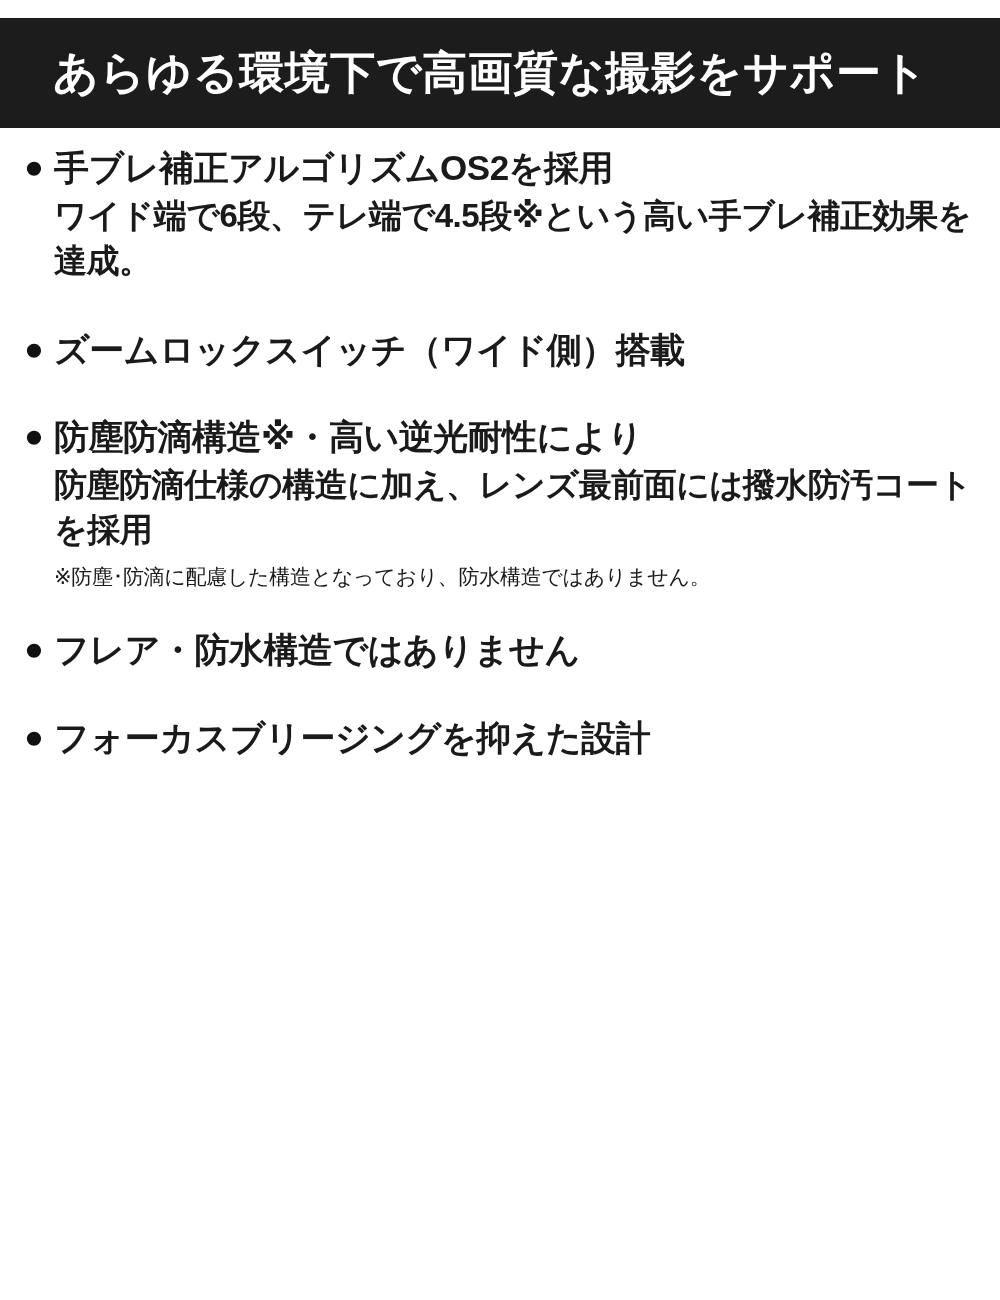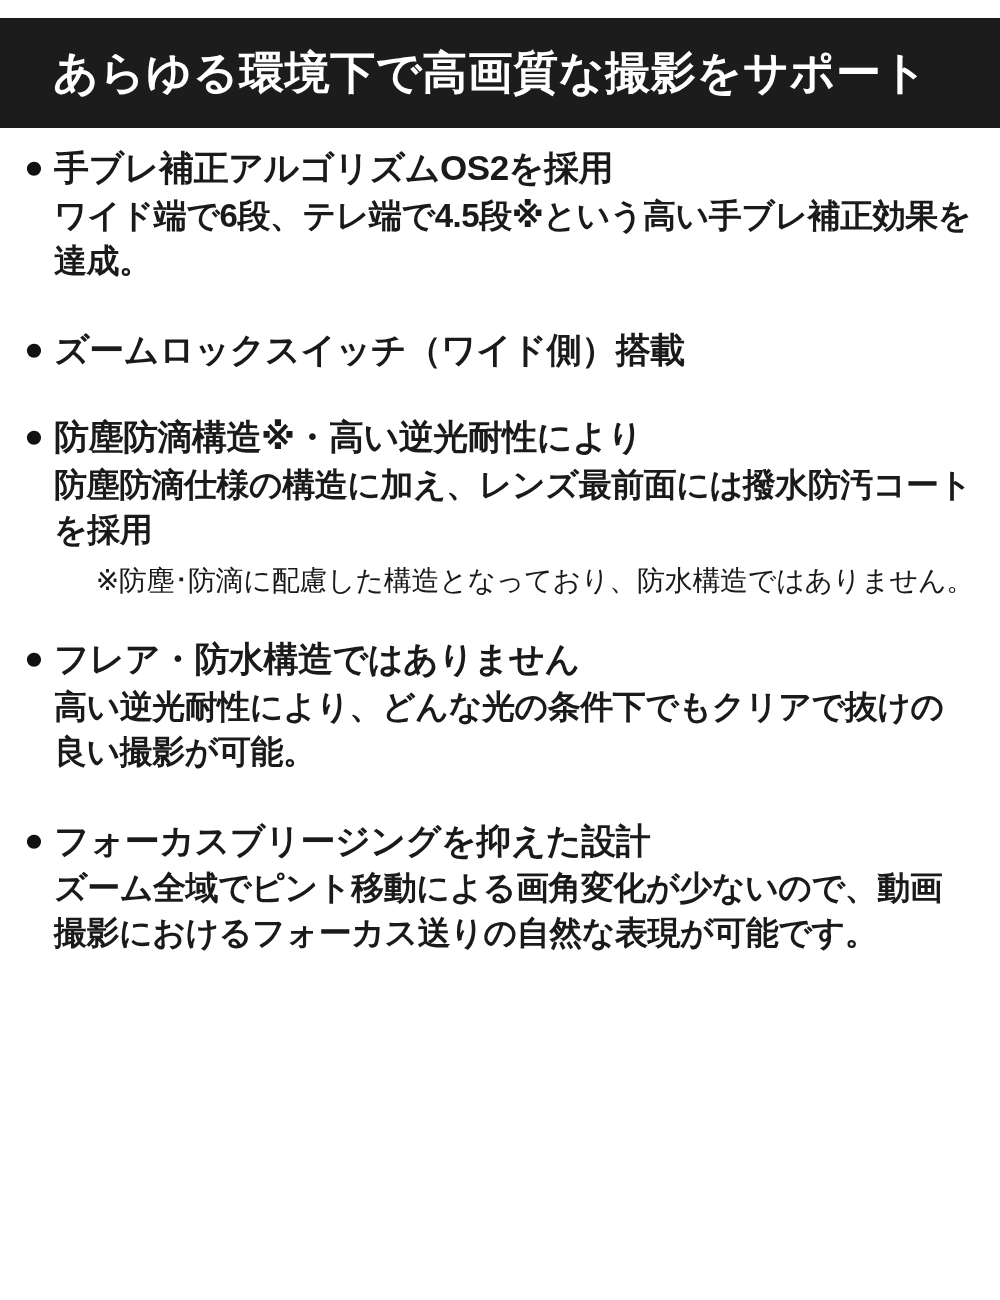--- a/index.html
+++ b/index.html
@@ -79,26 +79,25 @@
     font-size: 33px;
     font-weight: 700;
     line-height: 1.36;
     letter-spacing: -0.5px;
     margin-top: 4px;
     color: #1a1a1a;
   }
   .feature-note {
     margin-left: 30px;
     margin-top: 10px;
-    font-size: 28px;
+    font-size: 21px;
     font-weight: 400;
     line-height: 1.3;
     letter-spacing: -0.3px;
     color: #1a1a1a;
-    text-align: right;
   }
 
   
   .gap-lg { margin-bottom: 44px; }
   .gap-md { margin-bottom: 38px; }
 </style>
 </head>
 <body>
 
 <div class="page">
@@ -131,25 +130,23 @@
       </div>
       <div class="feature-body">防塵防滴仕様の構造に加え、レンズ最前面には撥水防汚コートを採用</div>
       <div class="feature-note">※防塵･防滴に配慮した構造となっており、防水構造ではありません。</div>
     </div>
 
     <div class="feature gap-lg">
       <div class="feature-head">
         <span class="bullet">●</span>
         <span class="feature-head-text">フレア・防水構造ではありません</span>
       </div>
-      <div class="feature-body">高い逆光耐性により、どんな光の条件下でもクリアで抜けの良い撮影が可能。</div>
     </div>
 
     <div class="feature">
       <div class="feature-head">
         <span class="bullet">●</span>
         <span class="feature-head-text">フォーカスブリージングを抑えた設計</span>
       </div>
-      <div class="feature-body">ズーム全域でピント移動による画角変化が少ないので、動画撮影におけるフォーカス送りの自然な表現が可能です。</div>
     </div>
 
   </div>
 </div>
 
 </body></html>

